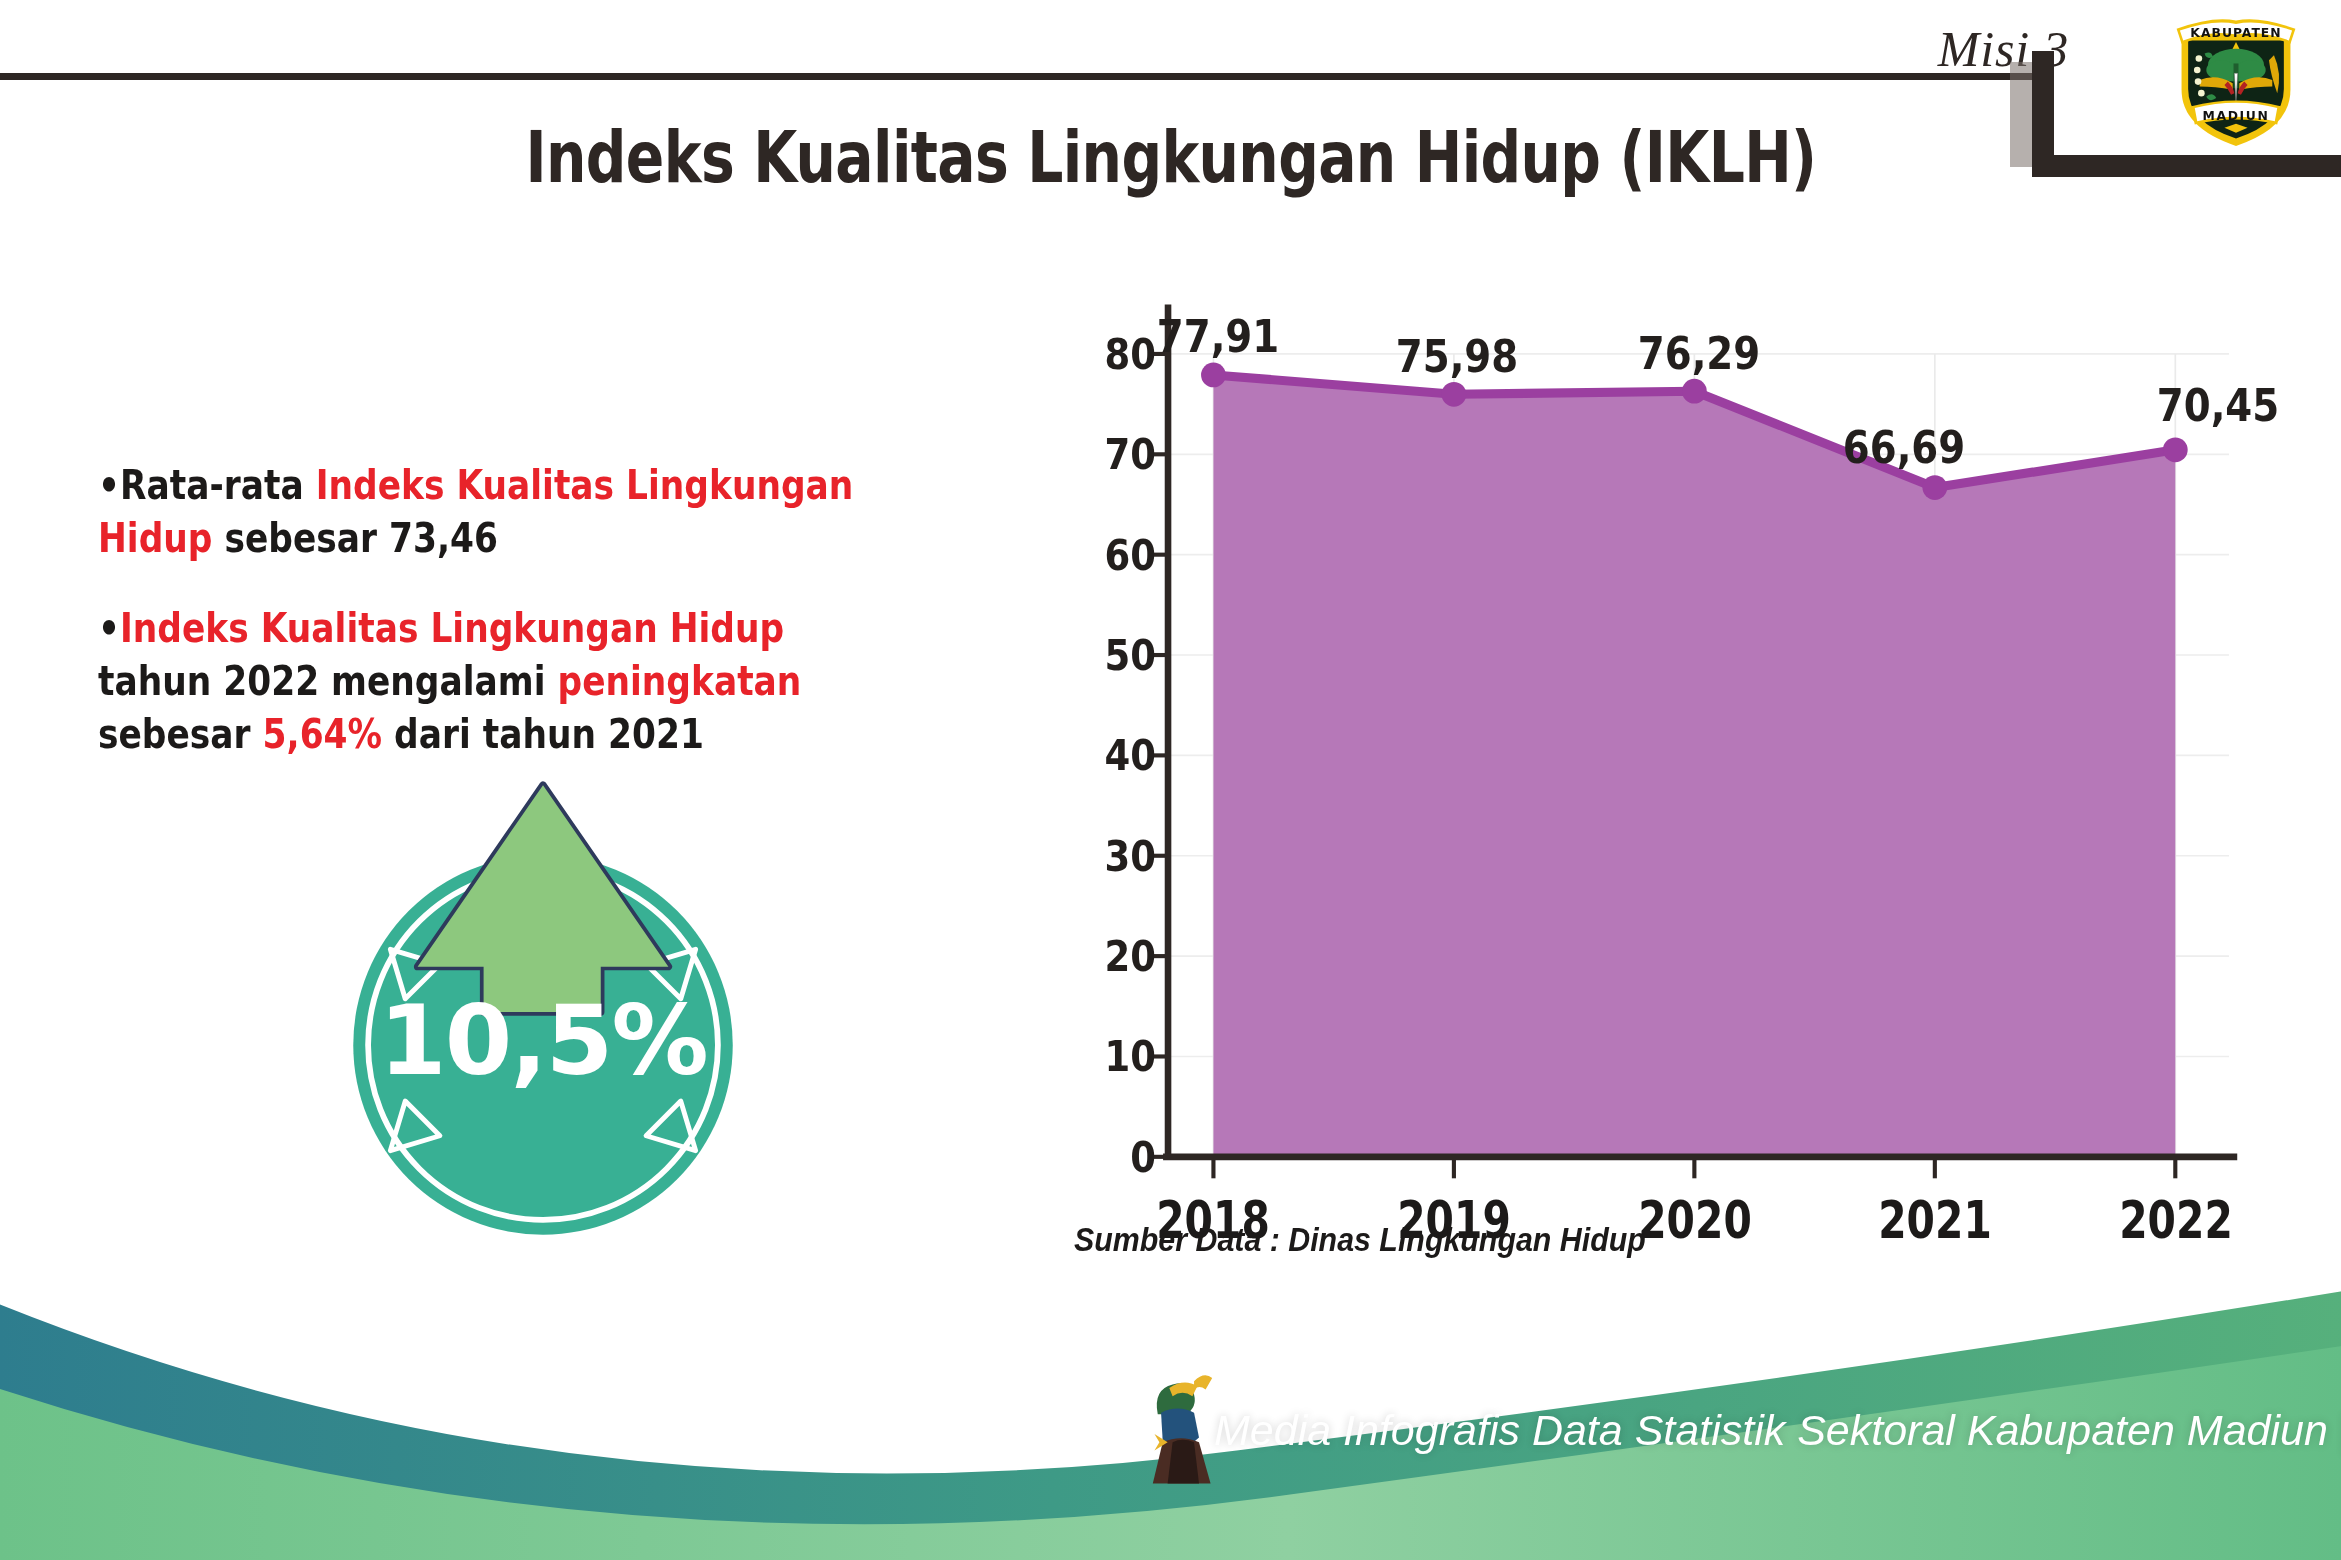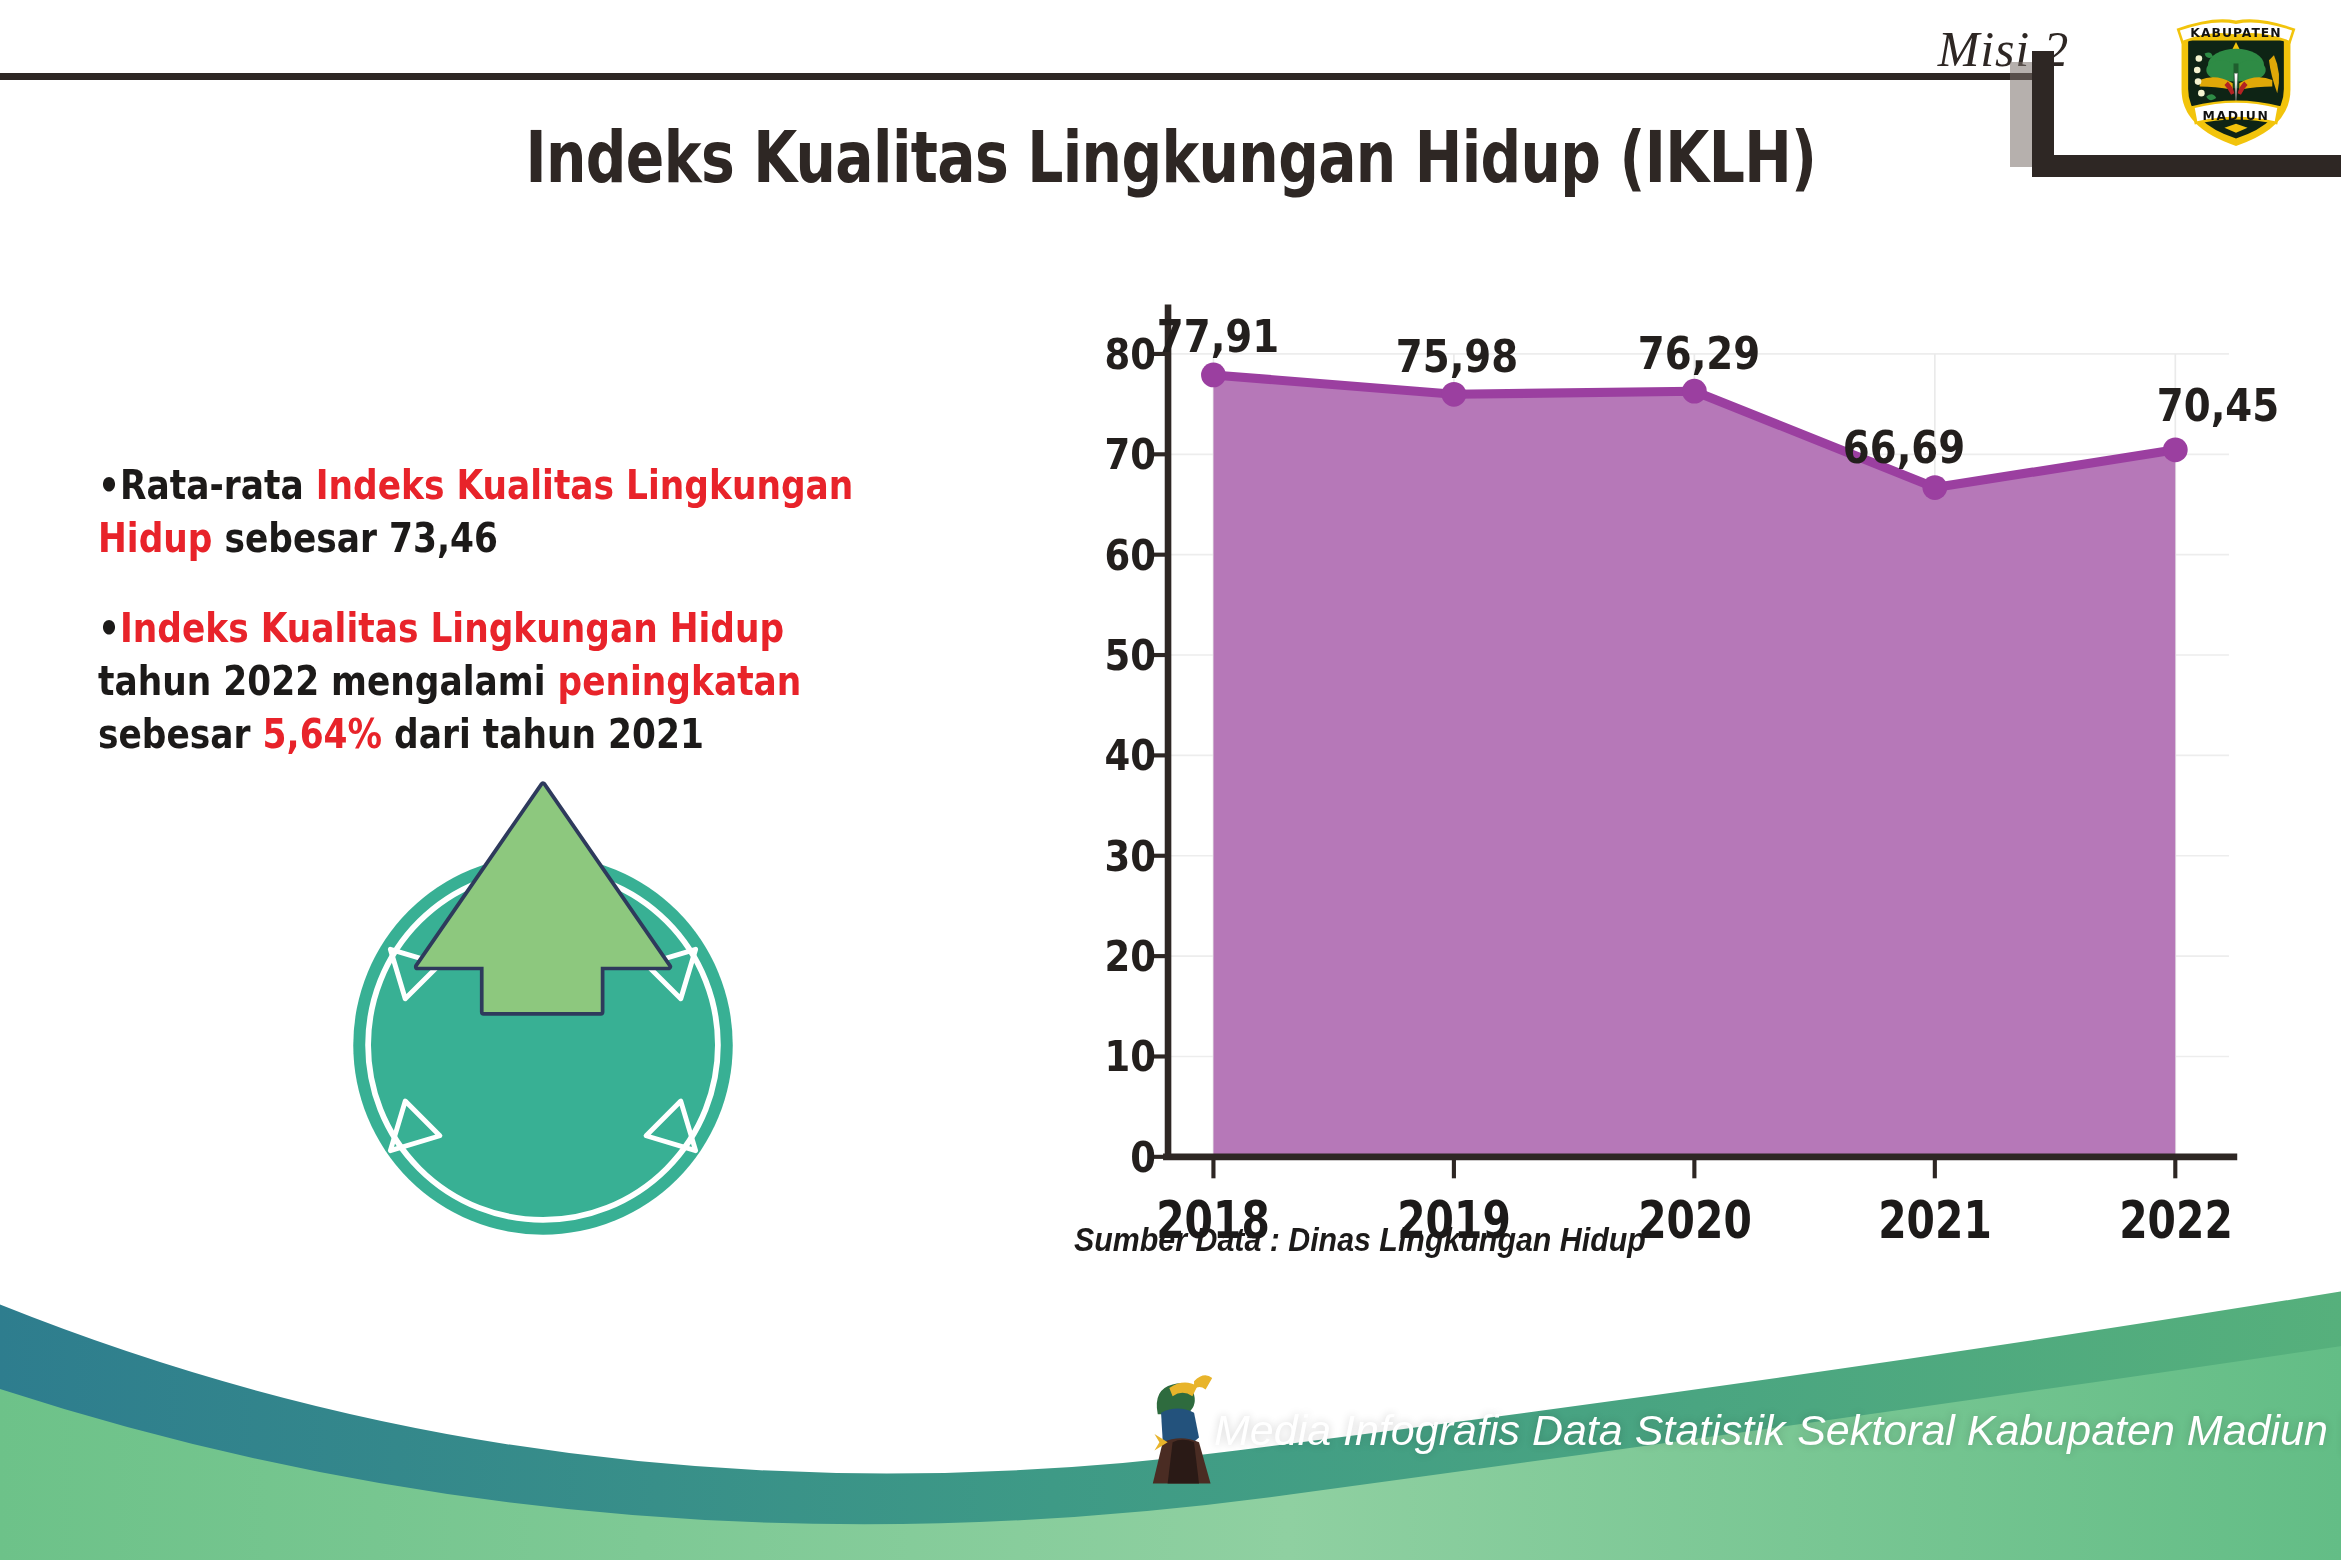--- a/index.html
+++ b/index.html
@@ -119,21 +119,21 @@
   .footer-logo { position:absolute; left:1133px; bottom:74px; width:99px; height:124px; }
   .footer-logo svg { width:100%; height:100%; }
 </style>
 </head>
 <body>
 
 <div class="slide">
 
   <div class="header-rule"></div>
 
-  <div class="misi-label">Misi 2</div>
+  <div class="misi-label">Misi 3</div>
 
   <div class="bracket-shadow"></div>
   <div class="corner-bracket"></div>
   <div class="corner-bracket-h"></div>
 
   <div class="emblem">
     <svg viewBox="0 0 160 178" xmlns="http://www.w3.org/2000/svg">
       <path d="M14 36 L146 36 L146 104 Q146 150 80 172 Q14 150 14 104 Z" fill="#F2C40C"></path>
       <path d="M22 44 L138 44 L138 103 Q138 144 80 163 Q22 144 22 103 Z" fill="#0E2415"></path>
       <path d="M8 30 Q52 14 80 20 Q108 14 152 30 L146 48 Q108 34 80 40 Q52 34 14 48 Z" fill="#F2C40C"></path>
@@ -178,20 +178,21 @@
       <circle cx="270" cy="360" r="212" fill="none" stroke="#ffffff" stroke-width="7"></circle>
       <g fill="none" stroke="#ffffff" stroke-width="6" stroke-linejoin="round">
         <path d="M145 262 l-60 -18 l18 60 z"></path>
         <path d="M395 262 l60 -18 l-18 60 z"></path>
         <path d="M145 470 l-60 18 l18 -60 z"></path>
         <path d="M395 470 l60 18 l-18 -60 z"></path>
       </g>
       <path d="M118 265 L270 45 L422 265 L340 265 L340 320 L198 320 L198 265 Z" fill="#8DC87E" stroke="#2E3A5C" stroke-width="9" stroke-linejoin="round"></path>
       <path d="M118 265 L270 45 L422 265 L340 265 L340 320 L198 320 L198 265 Z" fill="#8DC87E" stroke="none"></path>
     </svg>
+    <div class="badge-text">10,5%</div>
   </div>
 
   <div class="chart">
     <svg id="chart-svg" viewBox="0 0 1560 1230" preserveAspectRatio="none" xmlns="http://www.w3.org/2000/svg">
       <g id="gridlines" stroke="#EDEDED" stroke-width="2">
           <line x1="235" x2="1520" y1="1070" y2="1070"></line>
           <line x1="235" x2="1520" y1="948.5" y2="948.5"></line>
           <line x1="235" x2="1520" y1="827" y2="827"></line>
           <line x1="235" x2="1520" y1="705.5" y2="705.5"></line>
           <line x1="235" x2="1520" y1="584" y2="584"></line>

